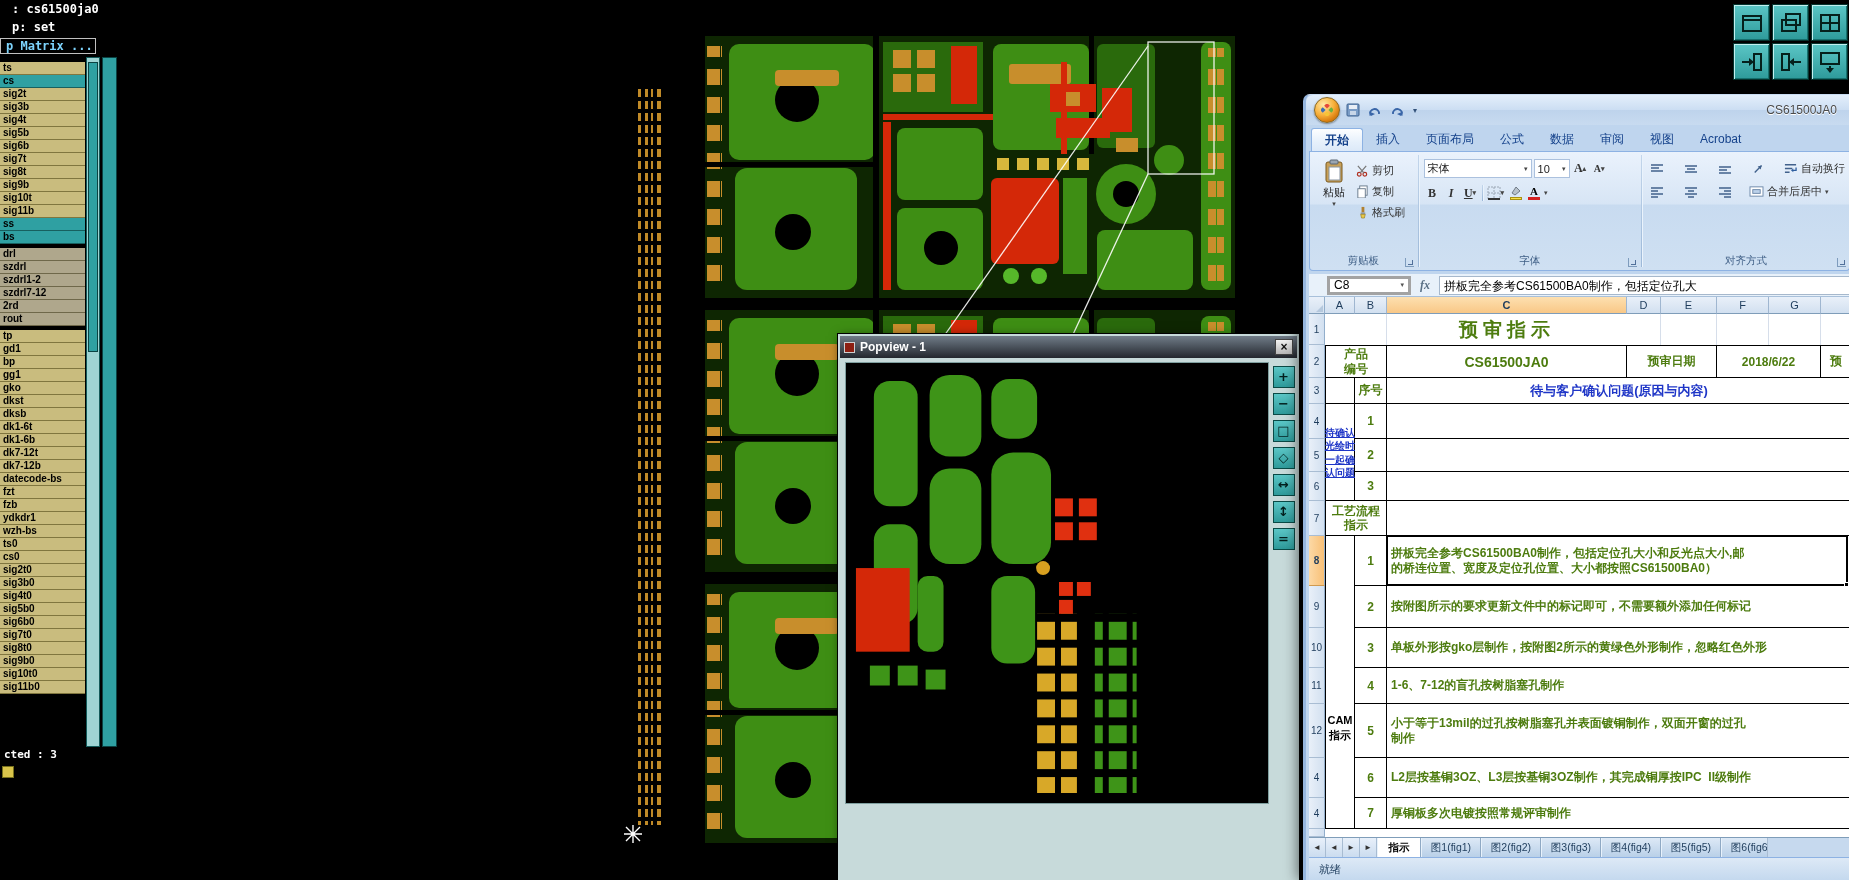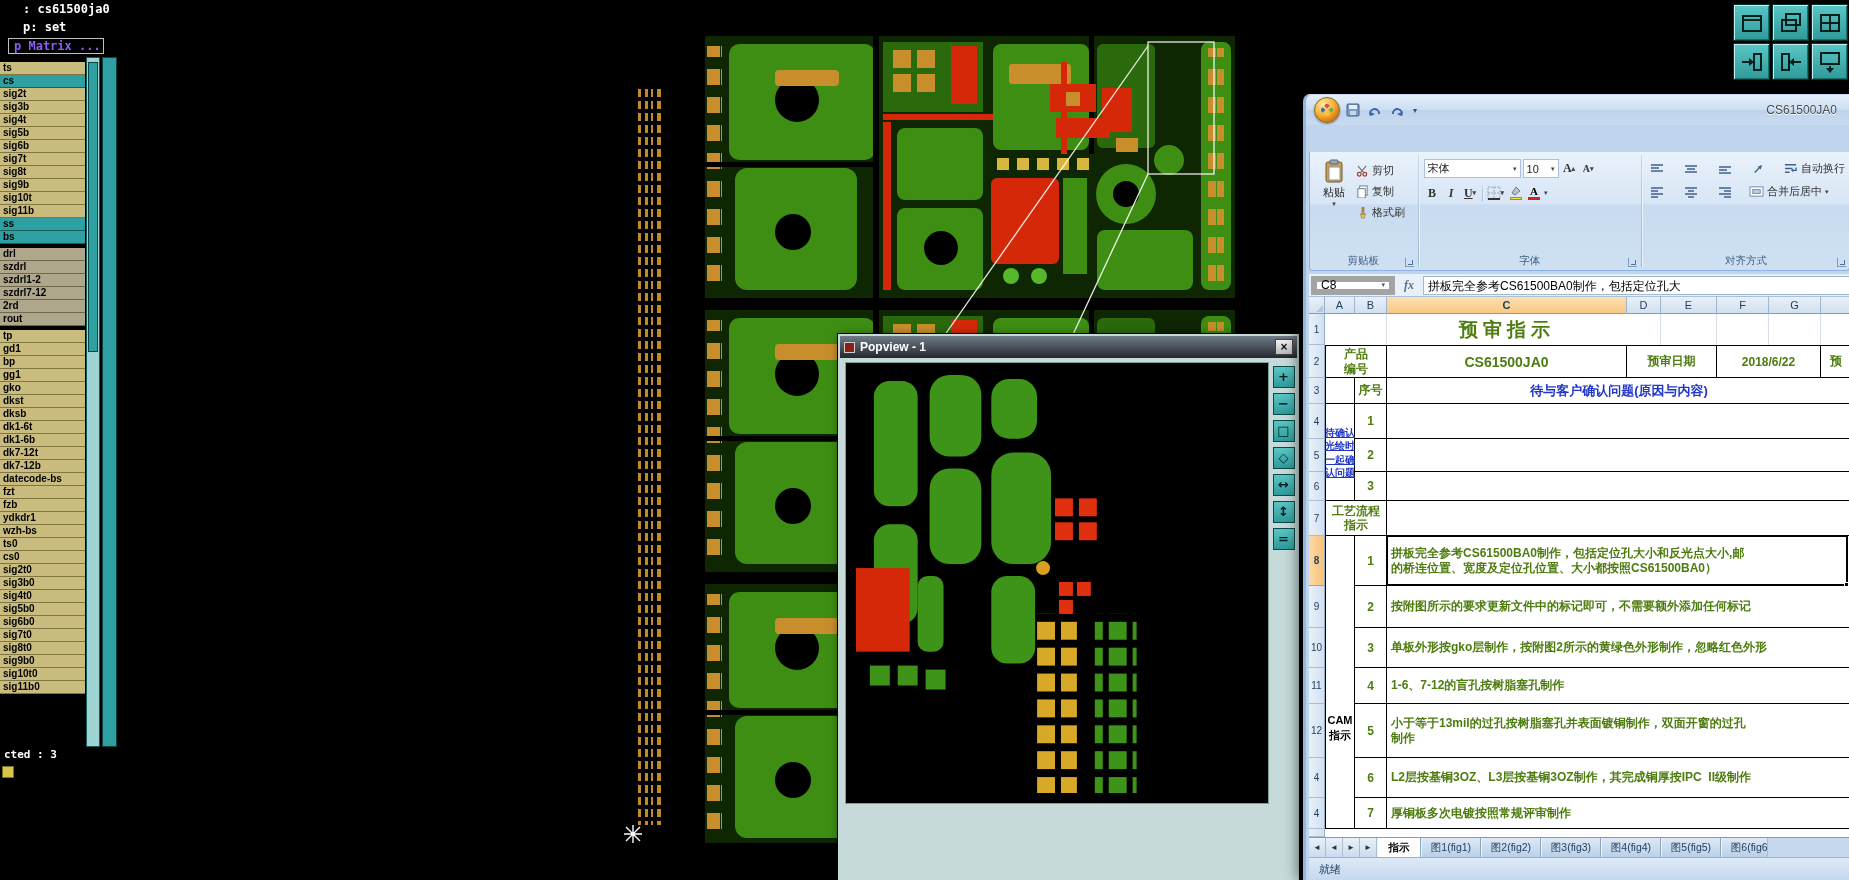--- a/index.html
+++ b/index.html
@@ -1,23 +1,23 @@
 <!DOCTYPE html>
 <html><head>
 <meta charset="utf-8">
 <style>
 *{margin:0;padding:0;box-sizing:border-box}
 html,body{background:#000}
 #screen{position:relative;width:1849px;height:880px;background:#000;overflow:hidden;font-family:"Liberation Sans",sans-serif}
 
 
-#cam-title,#cam-disp{position:absolute;left:16px;width:110px;height:18px;background:#000;color:#fff;font:bold 12px "DejaVu Sans Mono",monospace;line-height:18px;padding-left:7px;white-space:pre}
+#cam-title,#cam-disp{position:absolute;left:5px;width:110px;height:18px;background:#000;color:#fff;font:bold 12px "DejaVu Sans Mono",monospace;line-height:18px;padding-left:7px;white-space:pre}
 #cam-title{top:0}
 #cam-disp{top:18px}
-#cam-matrix{position:absolute;left:8px;top:38px;width:96px;height:16px;background:#000;color:#8b5cf6;font:bold 12px "DejaVu Sans Mono",monospace;border:1px solid #c0c0c0;text-align:left;padding-left:5px;cursor:pointer}
+#cam-matrix{position:absolute;left:0;top:38px;width:96px;height:16px;background:#000;color:#7dd3fc;font:bold 12px "DejaVu Sans Mono",monospace;border:1px solid #c0c0c0;text-align:left;padding-left:5px;cursor:pointer}
 #layer-list{position:absolute;left:0;top:62px;width:85px}
 .layer{height:13px;line-height:12px;font:bold 10px "Liberation Sans",sans-serif;color:#000;background:#C9BC7E;border-bottom:1px solid #80763F;padding-left:3px;cursor:pointer;overflow:hidden;white-space:nowrap}
 .layer.sel{background:#2FA0A2;border-bottom-color:#17605F}
 .layer.gray{background:#AFA78C;border-bottom-color:#6F684A}
 .layer.gap{margin-top:4px}
 #layer-scroll{position:absolute;left:86px;top:57px;width:14px;height:690px;background:#9FD4D4;border:1px solid #135A5A}
 #layer-thumb{position:absolute;left:1px;top:4px;width:10px;height:290px;background:#2FA0A2;border:1px solid #0B4343}
 #side-strip{position:absolute;left:102px;top:57px;width:15px;height:690px;background:#2FA0A2;border:1px solid #0B4343}
 #cam-status{position:absolute;left:0;top:747px;width:110px;height:16px;background:#000;color:#fff;font:bold 11px "DejaVu Sans Mono",monospace;line-height:16px;padding-left:4px;white-space:pre}
 #cam-swatch{position:absolute;left:2px;top:766px;width:12px;height:12px;background:#D9C44B;border:1px solid #77701C}
@@ -58,34 +58,34 @@
 .gsep{width:1px;background:linear-gradient(180deg,#C3D6EB,#9CB8D8);margin:3px 1px;box-shadow:1px 0 0 #EAF3FC}
 .glabel{position:absolute;left:0;right:0;bottom:2px;text-align:center;font-size:10.5px;color:#3E5E85}
 .glaunch{position:absolute;right:3px;bottom:3px;width:9px;height:9px;border-left:1px solid #7E9CBD;border-bottom:1px solid #7E9CBD;cursor:pointer}
 .glaunch:after{content:"";position:absolute;right:1px;bottom:1px;width:4px;height:4px;border-right:1px solid #51709A;border-bottom:1px solid #51709A}
 #paste{width:40px;margin:2px 2px 0;display:flex;flex-direction:column;align-items:center;font-size:11px;color:#222;cursor:pointer;gap:1px}
 .dd{font-size:7px;color:#444;line-height:6px}
 .minicol{display:flex;flex-direction:column;gap:4px;margin-top:6px}
 .mini{display:flex;align-items:center;gap:3px;font-size:11px;color:#333;cursor:pointer;height:17px;white-space:nowrap}
 .frow{display:flex;align-items:center;gap:2px;margin:3px 2px 4px}
 .fsel{background:#fff;border:1px solid #ABC1DE;height:19px;display:flex;align-items:center;justify-content:space-between;font-size:11px;padding:0 3px;color:#222;cursor:pointer;white-space:nowrap}
-#font-name{width:97px}
+#font-name{width:108px}
 #font-size{width:36px}
 .fbtn{min-width:17px;height:19px;display:flex;align-items:center;justify-content:center;font:bold 12px "Liberation Serif",serif;color:#333;cursor:pointer;border:1px solid transparent;border-radius:2px}
 .fbtn .it{font-style:italic;font-weight:bold}
 .fbtn .un{text-decoration:underline;font-weight:bold}
 .ci{display:flex;flex-direction:column;align-items:center;justify-content:center;cursor:pointer;padding:0 2px}
 .abar{width:12px;height:3px;background:#D42020;margin-top:1px}
 .ybar{width:12px;height:3px;background:#F7E14C;border:1px solid #A99010;margin-top:1px}
 .arow{display:flex;align-items:center;gap:14px;margin:3px 2px 4px}
 .aibtn{width:20px;height:19px;display:flex;align-items:center;justify-content:center;cursor:pointer}
 .ai{stroke:#41618C;stroke-width:1.6;fill:none}
 .lblbtn{display:flex;align-items:center;gap:3px;font-size:11px;color:#333;cursor:pointer;white-space:nowrap}
 #xl-fbar{position:absolute;left:3px;top:179px;width:543px;height:23px;background:#E8F1FA;border-bottom:1px solid #A8C0DA;display:flex;align-items:center}
-#namebox{width:84px;height:19px;margin-left:2px;background:#fff;border:6px solid #a3a3a3;display:flex;align-items:center;justify-content:space-between;font-size:12px;padding:0 4px;color:#000}
+#namebox{width:84px;height:19px;margin-left:18px;background:#fff;border:3px solid #a3a3a3;display:flex;align-items:center;justify-content:space-between;font-size:12px;padding:0 4px;color:#000}
 #namebox .nbdd{font-size:7px;color:#555}
 #fx{width:28px;text-align:center;font:italic bold 12px "Liberation Serif",serif;color:#5A7186;cursor:pointer}
 #formula{flex:1;height:19px;background:#fff;border:1px solid #A6B8CC;font-size:12px;line-height:18px;padding:0 4px;white-space:nowrap;overflow:hidden;color:#000}
 #xl-colhdr{position:absolute;left:3px;top:202px;width:543px;height:17px;display:flex}
 #corner{width:16px;background:linear-gradient(180deg,#E9F0F9,#D4E1F0);border-right:1px solid #92AECB;border-bottom:1px solid #7F9DB9;position:relative;cursor:pointer}
 #corner:after{content:"";position:absolute;right:1px;bottom:1px;border-left:7px solid transparent;border-bottom:7px solid #B5C8DD}
 #cols{display:flex}
 .col{height:17px;line-height:16px;text-align:center;font-size:11px;color:#1E3C5C;background:linear-gradient(180deg,#E9F0F9,#D2E0F0);border-right:1px solid #9FB6D0;border-bottom:1px solid #7F9DB9;cursor:pointer}
 #cols .idx0{width:30px}#cols .idx1{width:32px}#cols .idx2{width:240px;background:linear-gradient(180deg,#FDE0B0,#F9C887);font-weight:bold}
 #cols .idx3{width:34px}#cols .idx4{width:56px}#cols .idx5{width:52px}#cols .idx6{width:52px}
@@ -378,20 +378,31 @@
       <div class="qa">
         <svg width="16" height="16" viewBox="0 0 16 16">
             <path d="M4 12 a4.5 4.5 0 1 1 8.5 1.5" fill="none" stroke="#3A66A8" stroke-width="1.8"></path>
             <path d="M14 9.5 l-2 4.5 -4 -2 z" fill="#3A66A8"></path>
           </svg>
       </div>
       <div class="qa qa-dd">▾</div>
       <div id="xl-titletext">CS61500JA0</div>
     </div>
 
+    <div id="xl-tabs">
+
+    <div class="rtab idx0 active">开始</div>
+        <div class="rtab idx1">插入</div>
+        <div class="rtab idx2">页面布局</div>
+        <div class="rtab idx3">公式</div>
+        <div class="rtab idx4">数据</div>
+        <div class="rtab idx5">审阅</div>
+        <div class="rtab idx6">视图</div>
+        <div class="rtab idx7">Acrobat</div>
+      </div>
 
     <div id="xl-ribbon">
       <div class="rgroup" id="grp-clip">
         <div id="paste">
           <svg width="22" height="26" viewBox="0 0 22 26">
             <rect x="3" y="4" width="16" height="20" rx="2" fill="#C8A058" stroke="#7A5A20"></rect>
             <rect x="7" y="2" width="8" height="4" rx="1" fill="#9AA6B2" stroke="#5A6672"></rect>
             <rect x="6" y="9" width="11" height="13" fill="#fff" stroke="#8895A2"></rect>
           </svg>
           <span>粘贴</span>

